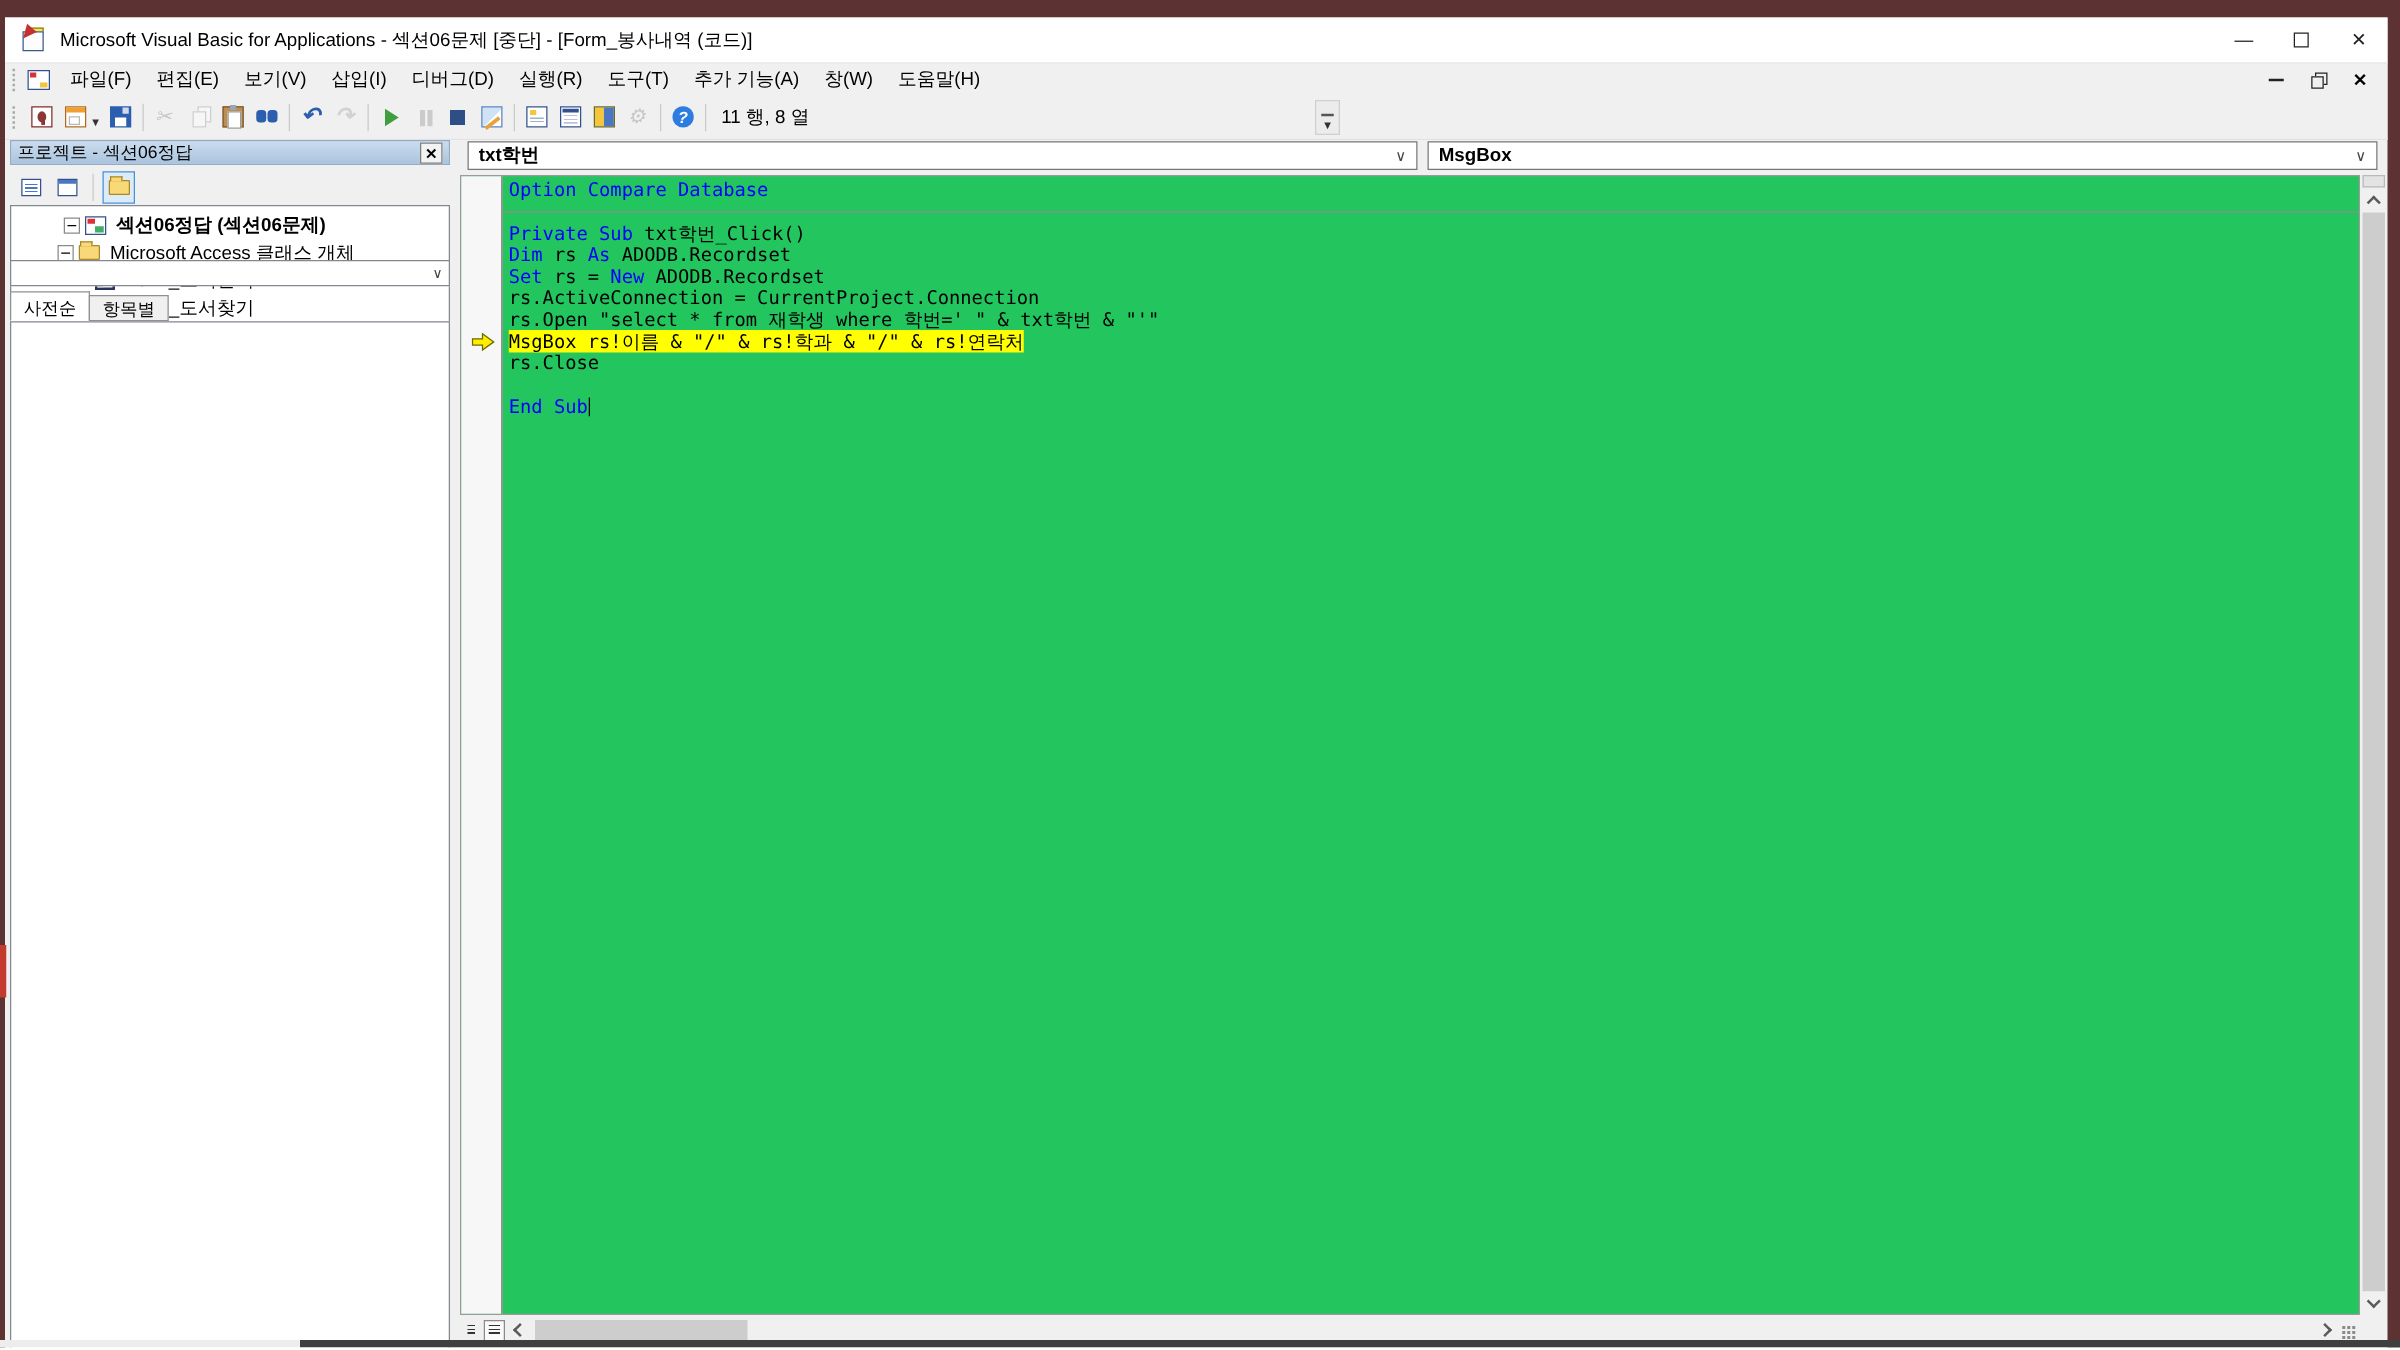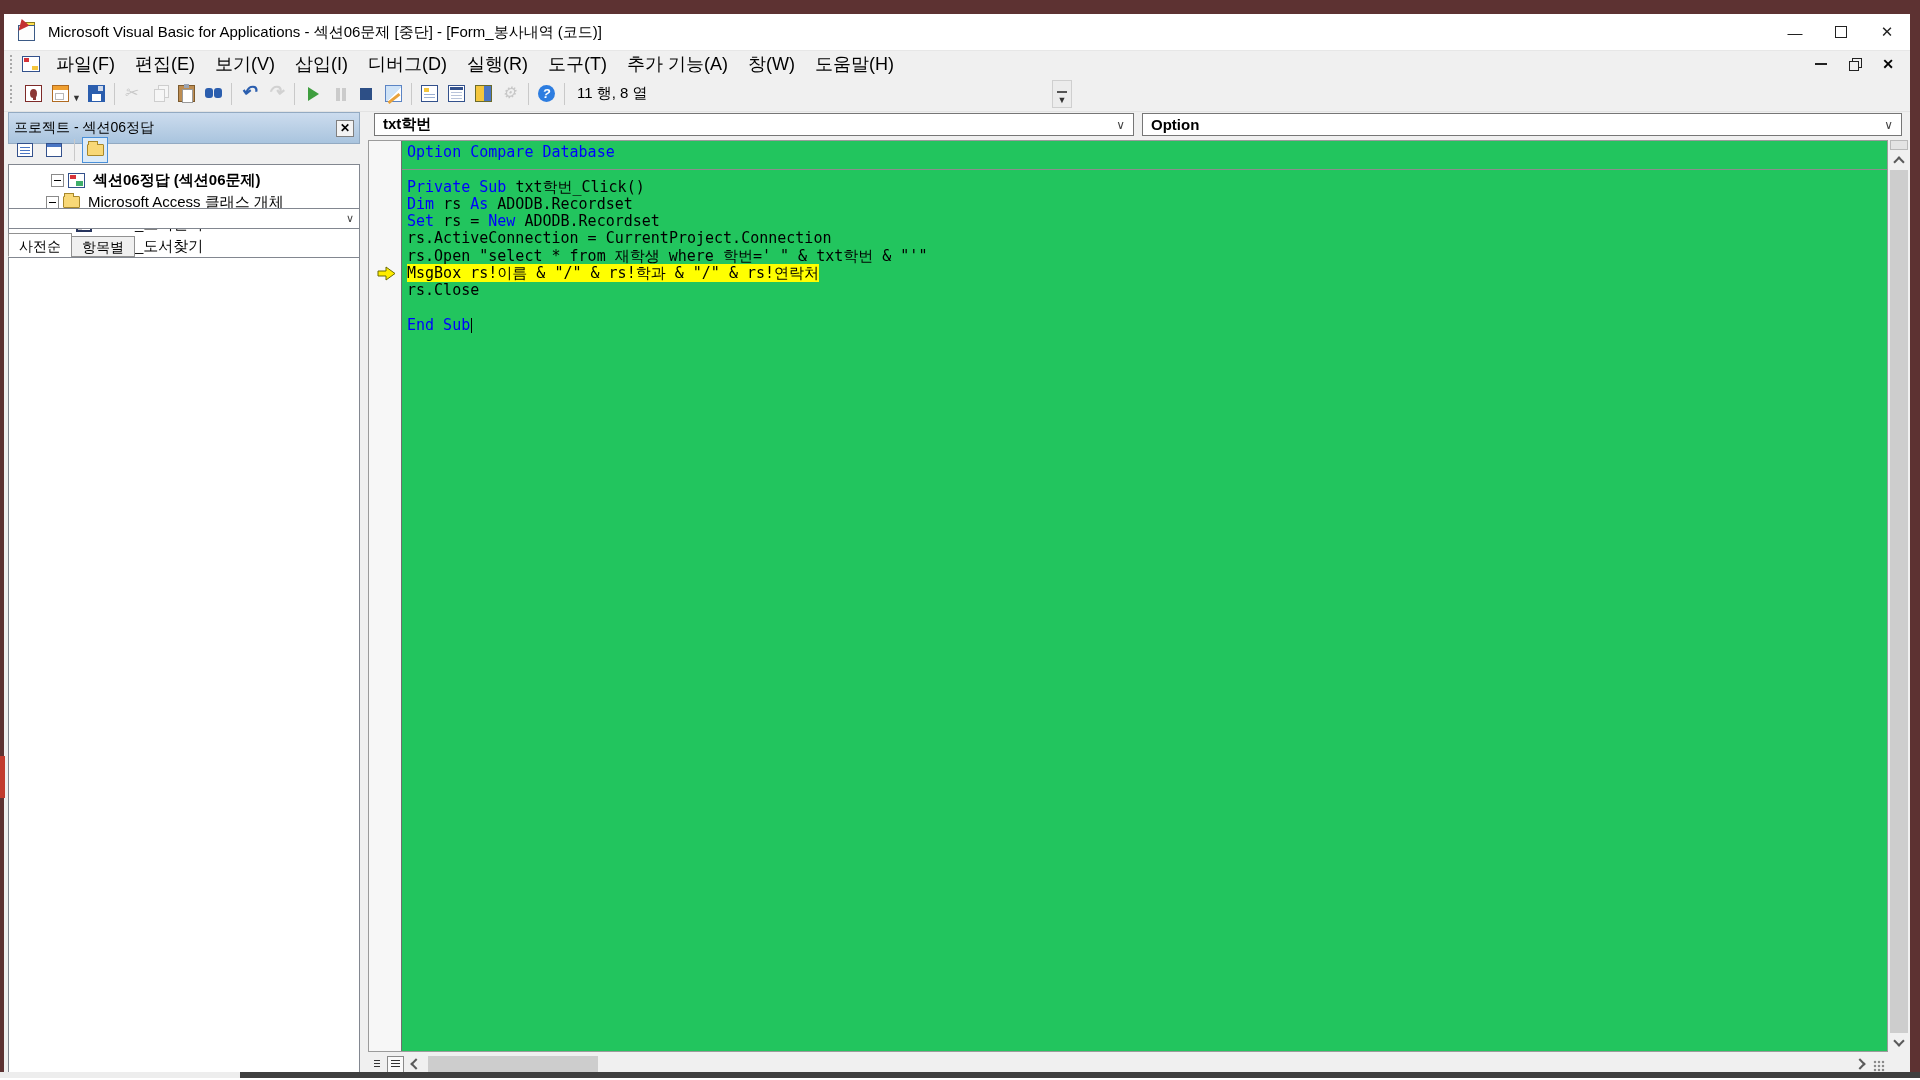--- a/index.html
+++ b/index.html
@@ -24,21 +24,21 @@
   .title { font-size:15px; }
   .win-controls { margin-left:auto; display:flex; height:100%; }
   .wbtn { width:46px; height:100%; display:flex; align-items:center; justify-content:center; font-size:15px; color:#222; }
   .wbtn .sq { width:12px; height:12px; border:1px solid #222; display:block; }
   
   .menubar { height:26px; background:#f0f0f0; display:flex; align-items:center; flex:0 0 auto; border-top:1px solid #e7e7e7; }
   .grip { width:5px; height:18px; border-left:2px dotted #a9a9a9; margin:0 5px 0 6px; }
   .child-icon { width:18px; height:16px; margin:0 6px 0 2px; background:#fff; border:1px solid #33518c; position:relative; }
   .child-icon::before { content:""; position:absolute; left:1px; top:1px; width:5px; height:4px; background:#d6343a; }
   .child-icon::after { content:""; position:absolute; right:1px; bottom:1px; width:6px; height:4px; background:#f4c63d; }
-  .menu-item { padding:4px 10px; font-size:18px; white-space:nowrap; }
+  .menu-item { padding:4px 10px; font-size:15px; white-space:nowrap; }
   .mdi-controls { margin-left:auto; display:flex; align-items:center; gap:22px; padding-right:16px; }
   .mdi-min { width:12px; height:2px; background:#222; }
   .mdi-restore { width:11px; height:11px; position:relative; }
   .mdi-restore::before { content:""; position:absolute; left:3px; top:0; width:8px; height:8px; border:1px solid #222; }
   .mdi-restore::after { content:""; position:absolute; left:0; top:3px; width:8px; height:8px; border:1px solid #222; background:#f0f0f0; }
   .mdi-close { font-size:14px; font-weight:bold; line-height:10px; }
   
   .toolbar { height:36px; background:#f0f0f0; display:flex; align-items:center; flex:0 0 auto; position:relative; border-bottom:1px solid #e3e3e3; }
   .tbsep { width:1px; height:22px; background:#c9c9c9; margin:0 4px; flex:0 0 auto; }
   .tbico { width:27px; height:26px; display:flex; align-items:center; justify-content:center; flex:0 0 auto; position:relative; }
@@ -77,21 +77,21 @@
   .ic-object-browser { background:linear-gradient(90deg,#f4c63d 50%,#4a76c4 50%); border:1px solid #6b6b2a; }
   .ic-toolbox::before { content:"\2699"; font-size:16px; color:#8f8f8f; position:absolute; left:0; top:-2px; }
   .ic-help { border-radius:50%; background:#2d7de0; color:#fff; font-size:13px; font-weight:bold; text-align:center; line-height:17px; }
   .tb-status { font-size:15px; margin-left:8px; white-space:pre; }
   .tb-overflow { position:absolute; left:1048px; top:4px; width:20px; height:28px; border:1px solid #cfcfcf; background:#ececec; display:flex; flex-direction:column; align-items:center; justify-content:flex-end; }
   .tb-overflow::before { content:""; width:10px; height:2px; background:#555; margin-bottom:4px; }
   .tb-overflow .car { font-size:9px; color:#333; line-height:6px; margin-bottom:4px; }
   
   .main { flex:1 1 auto; position:relative; }
   .leftdock { position:absolute; left:0; top:0; width:362px; bottom:0; }
-  .phead { position:absolute; left:4px; width:352px; height:32px; background:linear-gradient(#ccdcee,#a9c4de); border:1px solid #93aac2; display:flex; align-items:center; padding:0 5px; font-size:14px; }
+  .phead { position:absolute; left:4px; width:352px; height:20px; background:linear-gradient(#ccdcee,#a9c4de); border:1px solid #93aac2; display:flex; align-items:flex-end; padding:0 5px; font-size:14px; }
   .xbtn { margin-left:auto; width:18px; height:17px; background:#f3f3f3; border:1px solid #7f7f7f; font-size:12px; font-weight:bold; display:flex; align-items:center; justify-content:center; line-height:1; }
   .ptools { position:absolute; left:4px; top:22px; width:352px; height:32px; display:flex; align-items:center; gap:3px; padding-left:4px; }
   .pbtn { width:26px; height:26px; display:flex; align-items:center; justify-content:center; }
   .pbtn.active { border:1px solid #4a90d9; background:#dcebf8; }
   .ic-view-code { width:16px; height:14px; background:#fff; border:1px solid #33518c; }
   .ic-view-code::after { content:""; position:absolute; left:2px; top:3px; width:10px; height:8px; background:repeating-linear-gradient(#4a76c4 0 1px,#fff 1px 3px); }
   .ic-view-code { position:relative; }
   .ic-view-object { position:relative; width:16px; height:14px; background:#fff; border:1px solid #33518c; }
   .ic-view-object::before { content:""; position:absolute; left:0; top:0; right:0; height:3px; background:#4a76c4; }
   .ic-folder { position:relative; width:17px; height:12px; background:#f8d877; border:1px solid #a8882a; border-radius:1px; }
@@ -342,21 +342,21 @@
       </div>
       <div class="propsbox"></div>
     </div>
 
     <div class="codepane">
       <div class="combo" style="left:8px; width:760px;">
         <span>txt학번</span>
         <span class="car">∨</span>
       </div>
       <div class="combo" style="left:776px; width:760px;">
-        <span>Option</span>
+        <span>MsgBox</span>
         <span class="car">∨</span>
       </div>
 
       <div class="codewrap">
         <div class="codemargin">
           <svg class="stmt-arrow" width="19" height="15">
             <path d="M1 5 h8 V1 l9 6.5 -9 6.5 V10 H1 z" fill="#ffec00" stroke="#6b6b00" stroke-width="1"></path>
           </svg>
         </div>
         <div class="codebody" id="code-lines">

